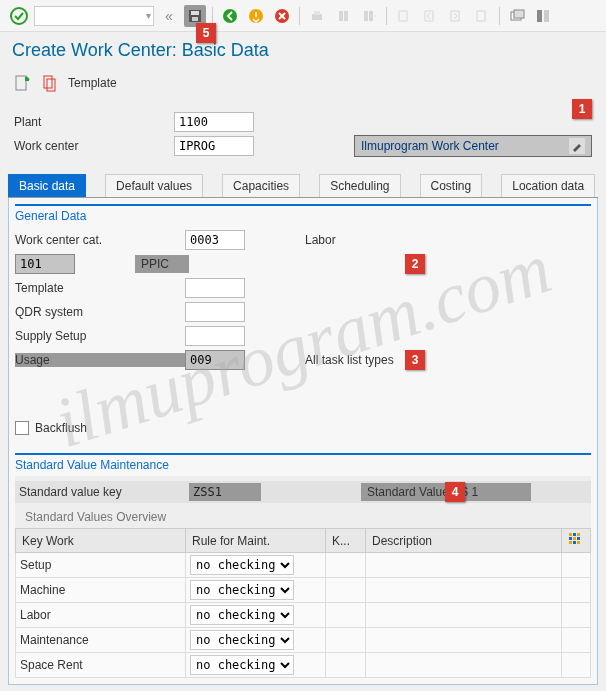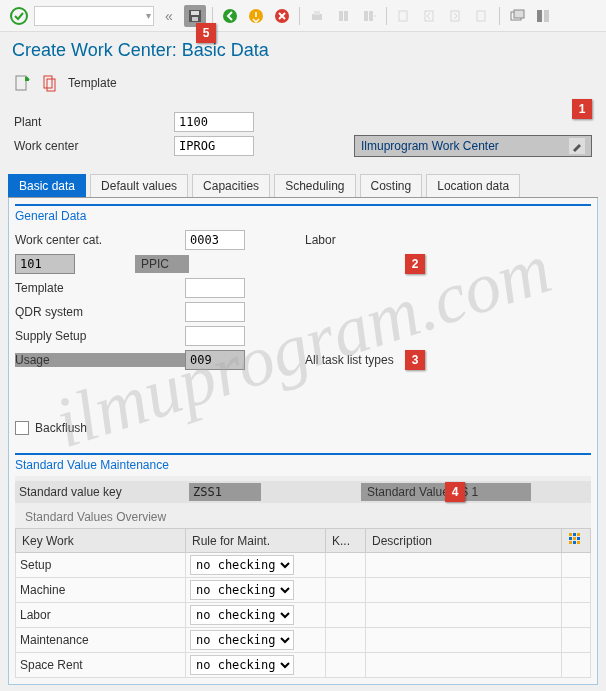--- a/index.html
+++ b/index.html
@@ -123,21 +123,21 @@
   font-weight: bold;
   display: inline-flex;
   align-items: center; justify-content: center;
   font-size: 12px;
   box-shadow: 1px 1px 2px rgba(0,0,0,0.4);
   z-index: 50;
 }
 .tabs {
   display: flex;
   margin: 8px 8px 0;
-  gap: 4px;
+  gap: 19px;
   border-bottom: 1px solid #999;
 }
 .tab {
   padding: 4px 10px;
   background: #f4f4f4;
   border: 1px solid #ccc;
   border-bottom: none;
   cursor: pointer;
   font-size: 12px;
   color: #333;

